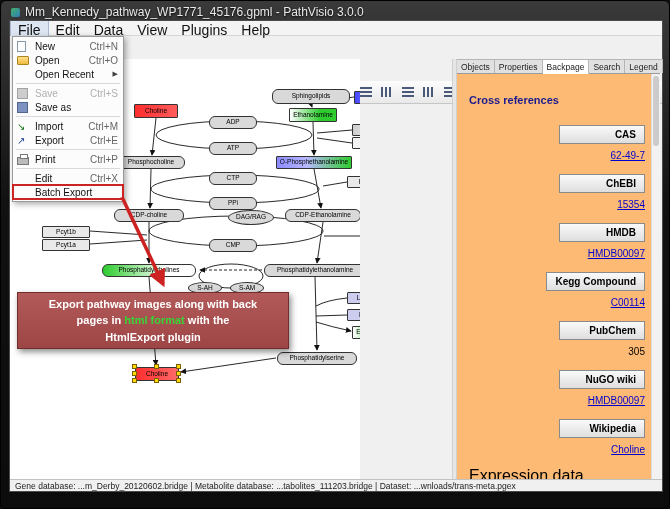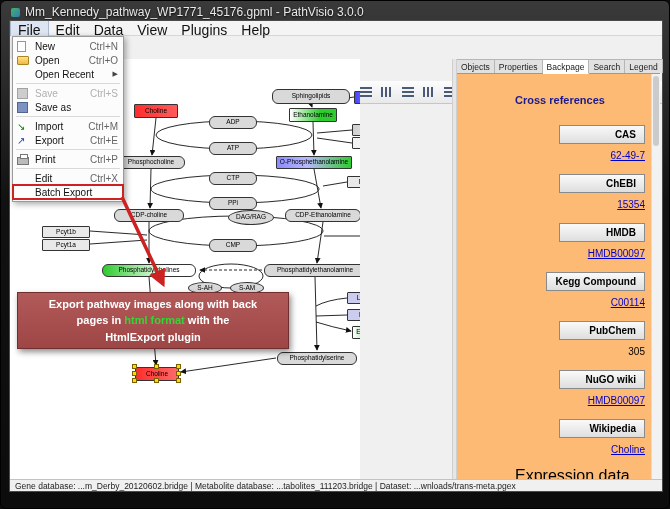--- a/index.html
+++ b/index.html
@@ -38,21 +38,21 @@
 
   .content { position:absolute; left:0; top:38px; width:100%; height:422px; }
   .canvas { position:absolute; left:0; top:0; width:350px; height:422px; background:#fff; overflow:hidden; }
   .canvas svg.edges { position:absolute; left:0; top:0; z-index:1; }
   .splitter { position:absolute; left:442px; top:0; width:5px; height:422px; background:#e6e6e6; border-left:1px solid #cfcfcf; border-right:1px solid #cfcfcf; }
 
   .sidebar { position:absolute; left:447px; top:0; width:203px; height:422px; background:#fdba74; }
   .tabs { display:flex; height:15px; background:#ececec; border-bottom:1px solid #9a9a9a; }
   .tab { font-size:8.5px; padding:2px 4px; border-right:1px solid #b6b6b6; border-top:1px solid #b6b6b6; background:#e1e1e1; color:#222; white-space:nowrap; }
   .tab.active { background:#fff; border-bottom:1px solid #fff; margin-bottom:-1px; }
-  .sidebar-content { position:absolute; top:15px; left:0; right:9px; bottom:0; padding:6px 6px 6px 24px; overflow:hidden;margin-left:34px; }
+  .sidebar-content { position:absolute; top:15px; left:0; right:9px; bottom:0; padding:6px 6px 6px 12px; overflow:hidden; }
   .sb-scroll { position:absolute; right:0; top:15px; width:9px; bottom:0; background:#f2f2f2; border-left:1px solid #ddd; }
   .sb-thumb { position:absolute; left:1px; top:2px; width:6px; height:70px; background:#cbcbcb; border-radius:3px; }
   .xref-heading { color:#1a1a8e; font-weight:bold; font-size:11px; margin:14px 0 18px; }
   .xref-section { margin-bottom:8px;text-align:right; }
   .xref-box { display:inline-block; min-width:86px; border:1px solid #8a8a8a; background:linear-gradient(#fafafa,#dedede); font-weight:bold; font-size:10px; color:#000; padding:3px 8px; }
   .xref-link { display:block; margin:6px 0 12px 1px; font-size:10px; color:#0000cc; text-decoration:underline; cursor:pointer; }
   .xref-link.plain { color:#000; text-decoration:none; cursor:default; }
   .expr-heading { font-weight:normal; font-size:16px; color:#000; margin-top:8px; }
 
   .statusbar { position:absolute; left:0; bottom:0; width:100%; height:12px; background:#f0f0f0; border-top:1px solid #c2c2c2; font-size:8.5px; color:#222; padding:1px 5px; white-space:nowrap; overflow:hidden; }

